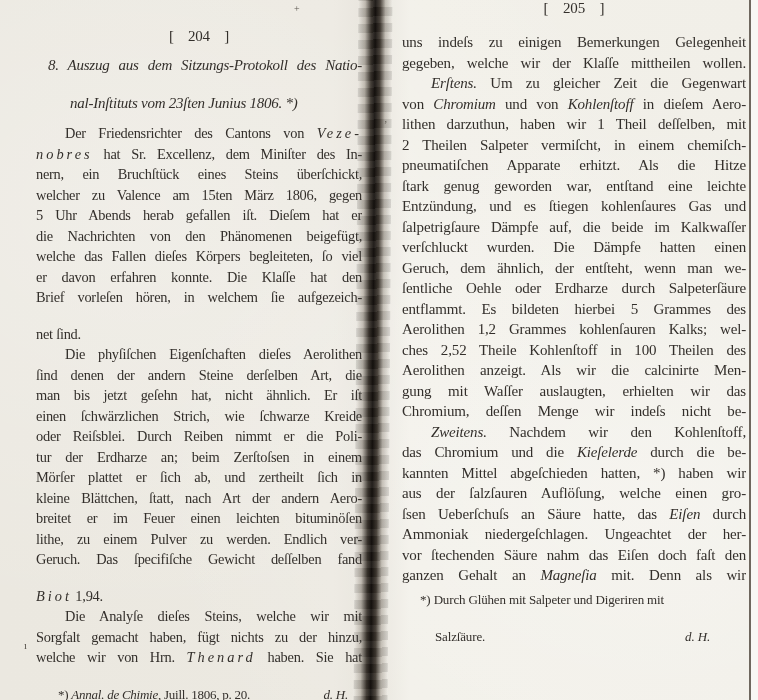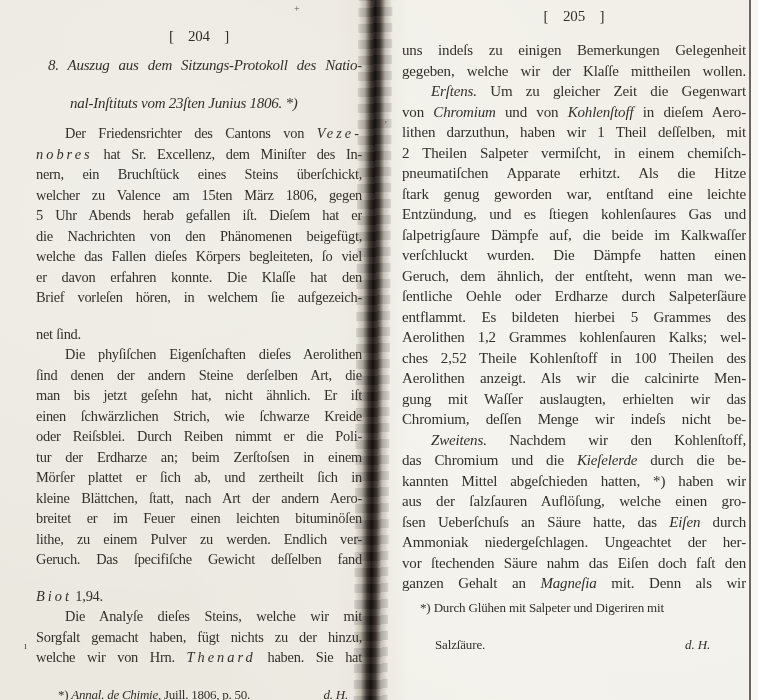--- a/index.html
+++ b/index.html
@@ -7,21 +7,21 @@
     width:758px; height:700px; overflow:hidden; position:relative;
     background:
       radial-gradient(ellipse at 18% 30%, rgba(255,255,255,0.25), rgba(255,255,255,0) 60%),
       radial-gradient(ellipse at 85% 70%, rgba(255,255,255,0.3), rgba(255,255,255,0) 55%),
       linear-gradient(90deg, #ebe8e0 0%, #ece9e1 44%, #e6e2da 49%, #f2f0e9 54%, #f1efe8 100%);
     font-family:"Liberation Serif","DejaVu Serif",serif;
     color:#332f2b;
   }
   .page { position:absolute; }
   .page-left  { left:36px;  top:28px; width:326px; font-size:14.4px; letter-spacing:-0.25px; }
-  .page-right { left:402px; top:8px; width:344px; font-size:15px;  letter-spacing:-0.15px; }
+  .page-right { left:402px; top:0; width:344px; font-size:15px;  letter-spacing:-0.15px; }
   .hdr { text-align:center; word-spacing:11px; font-size:15px; height:20px; }
   .page-left  .hdr { margin-bottom:6px; }
   .page-right .hdr { margin-bottom:12px; }
   .line { height:20.5px; line-height:20.5px; text-align:justify; text-align-last:justify; overflow:hidden; position:relative; }
   .line.last { text-align-last:left;margin-top:16px; }
   .block { margin:0; }
   .b-title { margin-bottom:9px; }
   .b-title .line { height:22px; line-height:22px; font-size:15px; }
   .b-title .line:first-child { text-indent:12px; }
   .b-title .line:nth-child(2) { text-indent:34px; }
@@ -94,21 +94,21 @@
         <div class="line"><span>Geruch. Das ſpecifiſche Gewicht deſſelben fand</span></div>
         <div class="line last"><span class="gs">Biot</span><span> 1,94.</span></div>
       </div>
       <div class="block b-para">
         <div class="line"><span>Die Analyſe dieſes Steins, welche wir mit</span></div>
         <div class="line"><span>Sorgfalt gemacht haben, fügt nichts zu der hinzu,</span></div>
         <div class="line"><span>welche wir von Hrn. </span><span class="gs">Thenard</span><span> haben. Sie hat</span></div>
       </div>
     </div>
   <div class="footnote">
-      <div class="line last fline"><span>*) </span><span class="it">Annal. de Chimie</span><span>, Juill. 1806, p. 50.</span><span class="sig">d. H.</span></div>
+      <div class="line last fline"><span>*) </span><span class="it">Annal. de Chimie</span><span>, Juill. 1806, p. 20.</span><span class="sig">d. H.</span></div>
     </div>
 </div>
 
 <div class="page page-right">
   <div class="hdr">[ 205 ]</div>
   <div>
       <div class="block b-cont">
         <div class="line"><span>uns indeſs zu einigen Bemerkungen Gelegenheit</span></div>
         <div class="line"><span>gegeben, welche wir der Klaſſe mittheilen wollen.</span></div>
       </div>

